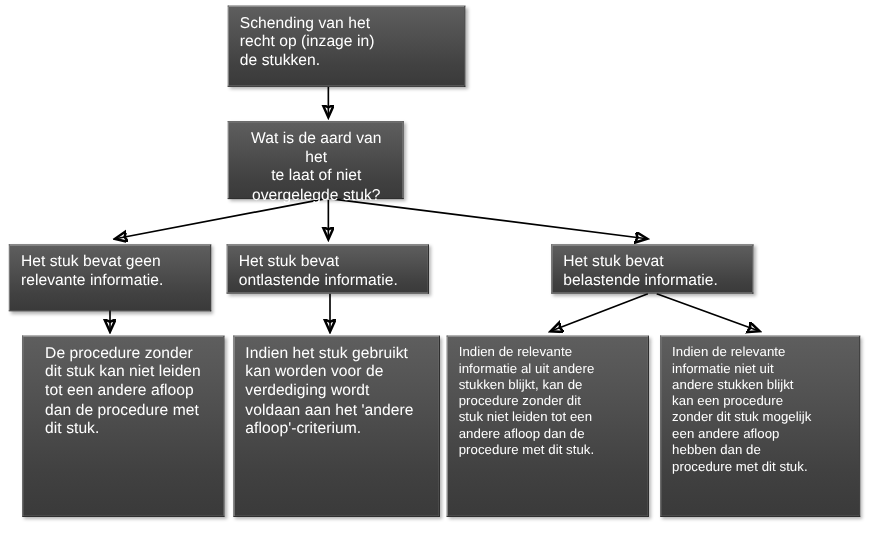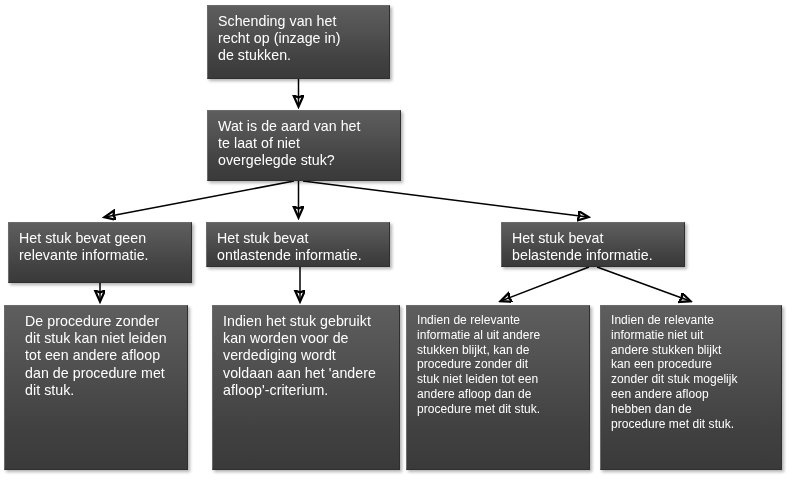--- a/index.html
+++ b/index.html
@@ -73,38 +73,38 @@
 
     <line x1="100" y1="267" x2="100" y2="301" marker-end="url(#arrowhead)"></line>
 
     <line x1="300" y1="267" x2="300" y2="301" marker-end="url(#arrowhead)"></line>
 
     <line x1="589" y1="267" x2="501" y2="301" marker-end="url(#arrowhead)"></line>
 
     <line x1="597" y1="267" x2="690" y2="301" marker-end="url(#arrowhead)"></line>
   </svg>
 
-  <div class="node" style="left:207px; top:5px; width:183px; height:74px;">Schending van het
+  <div class="node" style="left:207px; top:5px; width:216px; height:74px;">Schending van het
 recht op (inzage in)
 de stukken.</div>
 
-  <div class="node" style="left:207px; top:110px; width:194px; height:71px;">Wat is de aard van het
+  <div class="node" style="left:207px; top:110px; width:160px; height:71px;text-align:center;">Wat is de aard van het
 te laat of niet
 overgelegde stuk?</div>
 
   <div class="node" style="left:8px; top:222px; width:184px; height:61px;">Het stuk bevat geen
 relevante informatie.</div>
 
   <div class="node" style="left:206px; top:222px; width:184px; height:45px;">Het stuk bevat
 ontlastende informatie.</div>
 
   <div class="node" style="left:501px; top:222px; width:184px; height:45px;">Het stuk bevat
 belastende informatie.</div>
 
-  <div class="node" style="left:4px; top:305px; width:184px; height:165px;padding-left:20px;">De procedure zonder
+  <div class="node" style="left:20px; top:305px; width:184px; height:165px;padding-left:20px;">De procedure zonder
 dit stuk kan niet leiden
 tot een andere afloop
 dan de procedure met
 dit stuk.</div>
 
   <div class="node" style="left:212px; top:305px; width:188px; height:165px;">Indien het stuk gebruikt
 kan worden voor de
 verdediging wordt
 voldaan aan het 'andere
 afloop'-criterium.</div>

